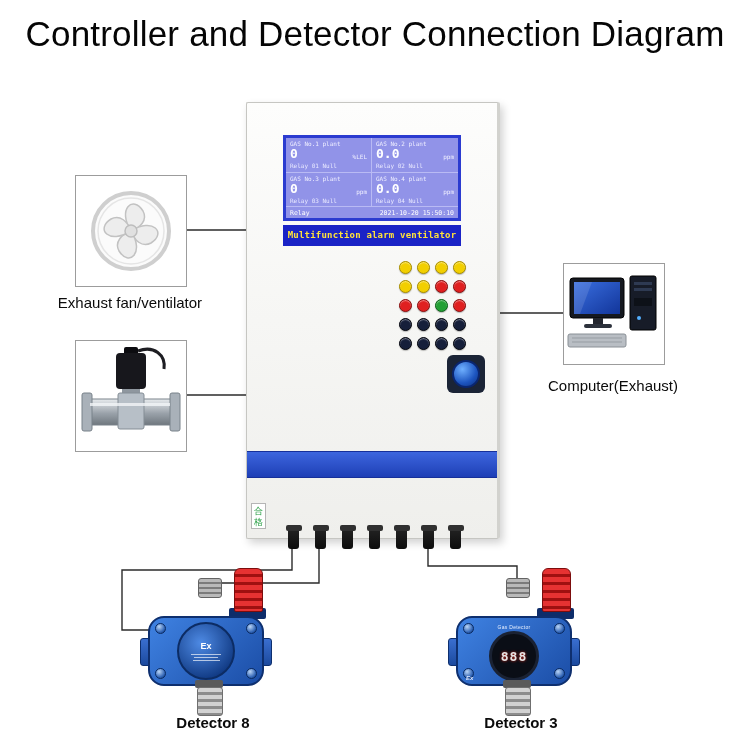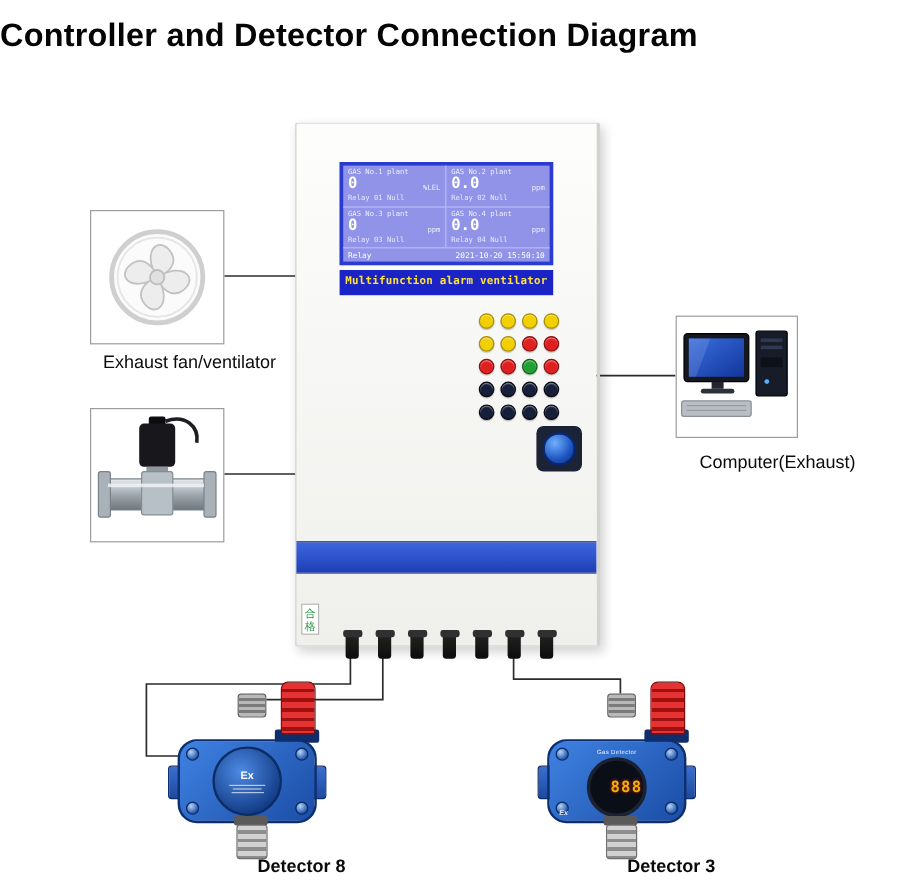--- a/index.html
+++ b/index.html
@@ -1,30 +1,30 @@
 <!DOCTYPE html>
 <html><head>
 <meta charset="utf-8">
 <style>
   html,body{margin:0;padding:0;background:#fff;}
   .canvas{position:relative;width:750px;height:745px;background:#fff;overflow:hidden;
           font-family:"Liberation Sans",sans-serif;}
 
   
-  .title{position:absolute;top:14px;left:0;width:750px;margin:0;
-         font-size:27px;font-weight:700;color:#050505;letter-spacing:.2px;}
+  .title{position:absolute;top:14px;left:0;width:750px;margin:0;text-align:center;
+         font-size:35px;font-weight:400;color:#050505;letter-spacing:.2px;}
 
   
   .wires{position:absolute;left:0;top:0;}
   .wires path{stroke:#2b2b2b;stroke-width:1.4;fill:none;}
 
   
   .dev-box{position:absolute;background:#fff;border:1px solid #9c9c9c;
            display:flex;align-items:center;justify-content:center;}
-  .device-label{position:absolute;font-size:15px;color:#0b0b0b;text-align:right;}
+  .device-label{position:absolute;font-size:15px;color:#0b0b0b;text-align:center;}
   .device-label.bold{font-weight:700;}
 
   
   .controller{position:absolute;left:246px;top:102px;width:250px;height:435px;
               background:linear-gradient(180deg,#fdfdfc,#efefec);
               border:1px solid #c6c6c2;border-right:3px solid #d2d2ce;
               box-shadow:3px 4px 9px rgba(0,0,0,.18);border-radius:2px;}
   .screen{position:absolute;left:36px;top:32px;width:178px;height:86px;box-sizing:border-box;
           background:#9193e8;border:3px solid #2b3bd0;}
   .ch-grid{display:grid;grid-template-columns:1fr 1fr;height:68px;}
@@ -93,22 +93,22 @@
   .det-lines i{display:block;width:30px;height:1px;background:rgba(255,255,255,.65);}
   .det-lines i:nth-child(2){width:24px}.det-lines i:nth-child(3){width:27px}
   .det-neck{position:absolute;left:57px;top:114px;width:28px;height:8px;background:#5a5a5a;border-radius:2px;}
   .det-filter{position:absolute;left:59px;top:121px;width:24px;height:27px;
               background:repeating-linear-gradient(180deg,#d2d2d2 0 4px,#8d8d8d 4px 7px);
               border:1px solid #6f6f6f;border-radius:3px;}
   .det2-title{position:absolute;left:0;top:6px;width:100%;text-align:center;font-size:5px;
               color:#e8f0ff;letter-spacing:.3px;}
   .det2-display{position:absolute;left:31px;top:13px;width:44px;height:44px;border-radius:50%;
                 background:#0a0e16;border:3px solid #1a2233;display:flex;align-items:center;justify-content:center;}
-  .digits{font-family:"DejaVu Sans Mono",monospace;font-size:13px;font-weight:bold;color:#eab308;
-          text-shadow:0 0 3px rgba(255,45,26,.8);letter-spacing:1px;padding-left:16px;}
+  .digits{font-family:"DejaVu Sans Mono",monospace;font-size:13px;font-weight:bold;color:#e5e5e5;
+          text-shadow:0 0 3px rgba(255,45,26,.8);letter-spacing:1px;}
   .det2-ex{position:absolute;left:8px;bottom:3px;font-size:6px;color:#dfe9ff;font-style:italic;font-weight:bold;}
 </style>
 </head>
 <body>
 
 <div class="canvas">
 
   <h1 class="title">Controller and Detector Connection Diagram</h1>
 
   <svg class="wires" width="750" height="745" aria-hidden="true">

